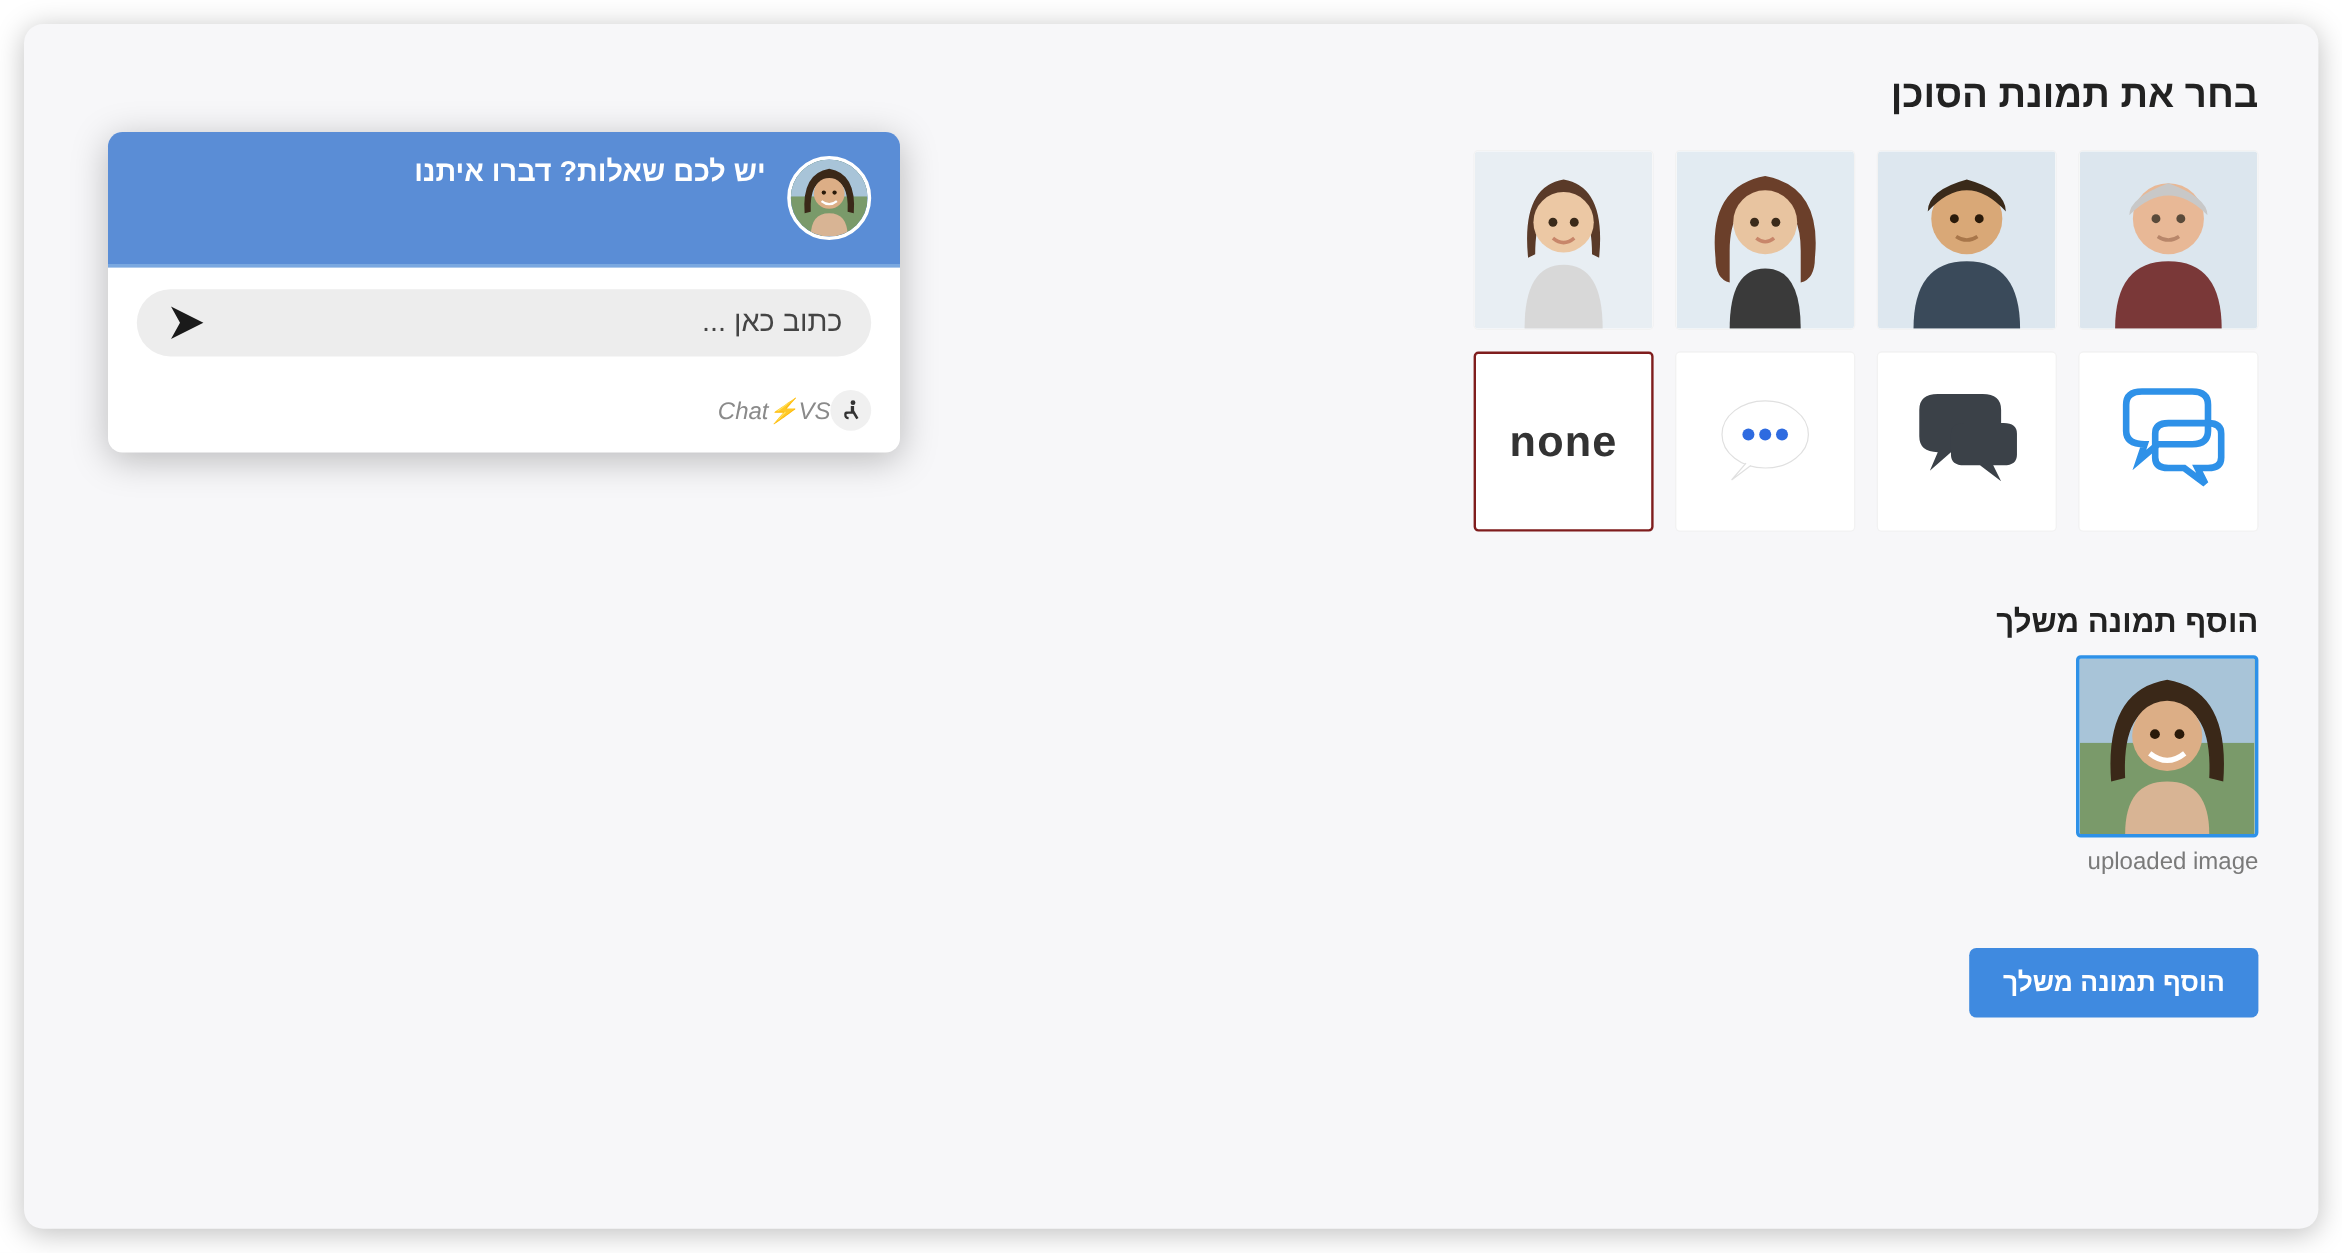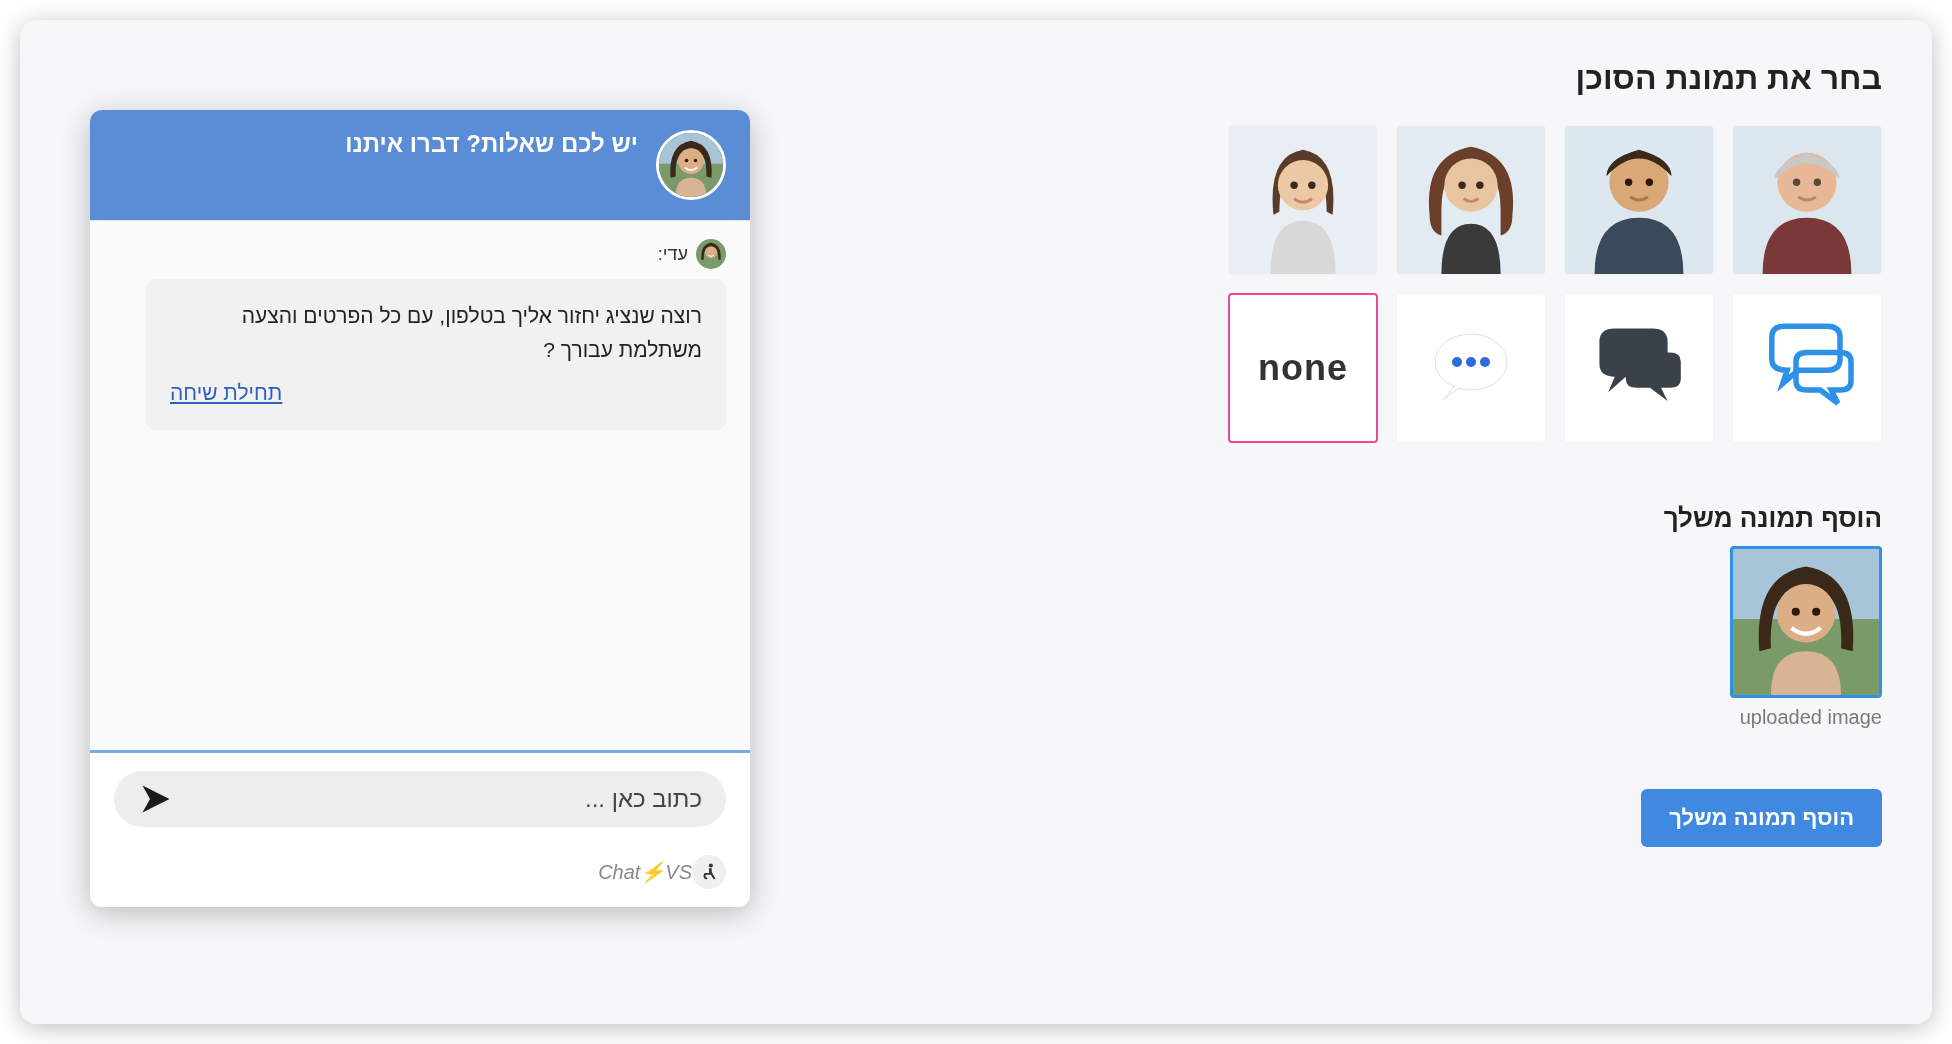--- a/index.html
+++ b/index.html
@@ -57,21 +57,21 @@
   border-radius: 4px;
   display: flex;
   align-items: center;
   justify-content: center;
   cursor: pointer;
   overflow: hidden;
   border: 1px solid rgba(0,0,0,0.05);
 }
 
 .image-option.selected {
-  border: 2px solid #ec4899;
+  border: 2px solid #7f1d1d;
 }
 
 .avatar-face {
   width: 100%;
   height: 100%;
 }
 
 .icon-none {
   font-size: 36px;
   font-weight: 700;
@@ -384,38 +384,20 @@
           <circle cx="50" cy="44" r="20" fill="#dcae86"></circle>
           <circle cx="43" cy="43" r="2.8" fill="#2a1a0a"></circle>
           <circle cx="57" cy="43" r="2.8" fill="#2a1a0a"></circle>
           <path d="M40 54 Q50 62 60 54" stroke="#fff" stroke-width="3" fill="none"></path>
           <path d="M26 100 Q26 70 50 70 Q74 70 74 100 Z" fill="#d8b494"></path>
         </svg>
       </div>
       <div class="chat-header-text">יש לכם שאלות? דברו איתנו</div>
     </div>
 
-    <div class="chat-body">
-      <div class="agent-line">
-        <div class="chat-avatar-small">
-          <svg width="100%" height="100%" viewBox="0 0 100 100">
-            <rect width="100" height="100" fill="#7a9a6a"></rect>
-            <path d="M18 70 Q14 18 50 12 Q86 18 82 70 L74 68 Q76 26 50 26 Q24 26 26 68 Z" fill="#3a2818"></path>
-            <circle cx="50" cy="44" r="20" fill="#dcae86"></circle>
-            <path d="M40 54 Q50 62 60 54" stroke="#fff" stroke-width="3" fill="none"></path>
-          </svg>
-        </div>
-        <span class="agent-name">עדי:</span>
-      </div>
-
-      <div class="message-bubble">
-        <span>רוצה שנציג יחזור אליך בטלפון, עם כל הפרטים והצעה משתלמת עבורך ?</span>
-        <a href="#" class="chat-link">תחילת שיחה</a>
-      </div>
-    </div>
 
     <div class="chat-input-area">
       <div class="chat-input-wrap">
         <input class="chat-input" type="text" placeholder="כתוב כאן ..." style="">
         <svg class="send-icon" viewBox="0 0 24 24">
           <path d="M3 3 L21 12 L3 21 L8 12 Z" fill="#1a1a1a"></path>
         </svg>
       </div>
     </div>
 

